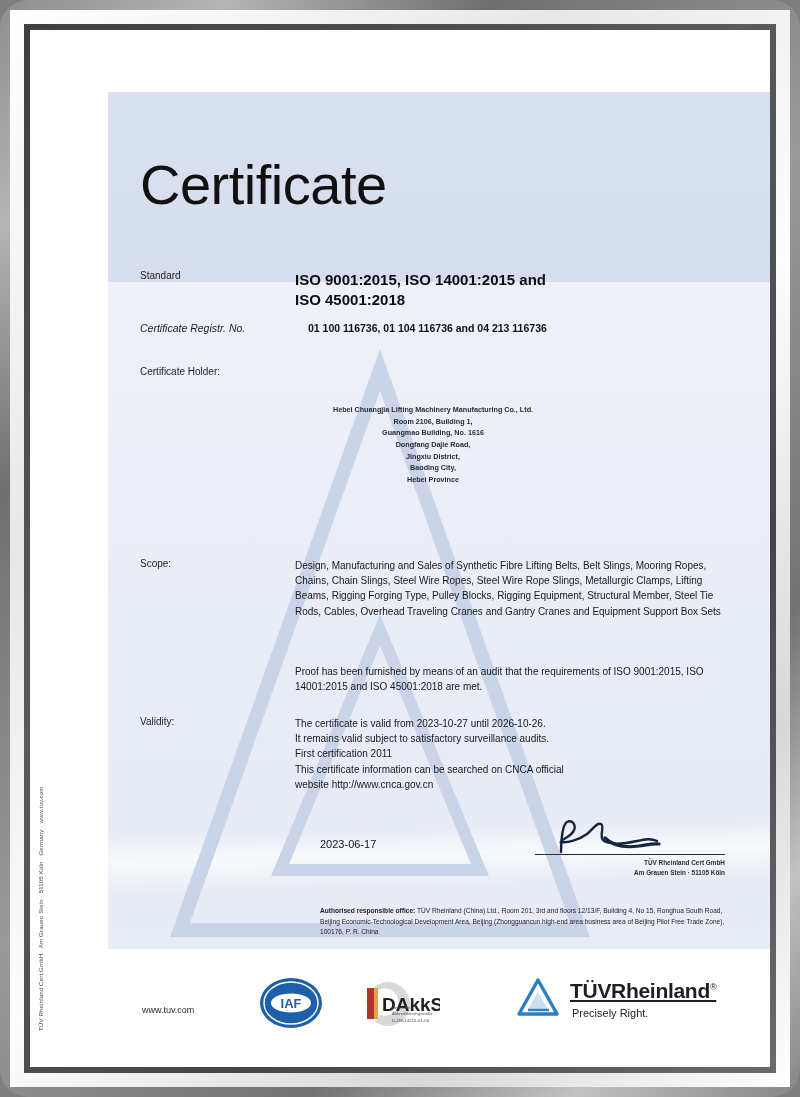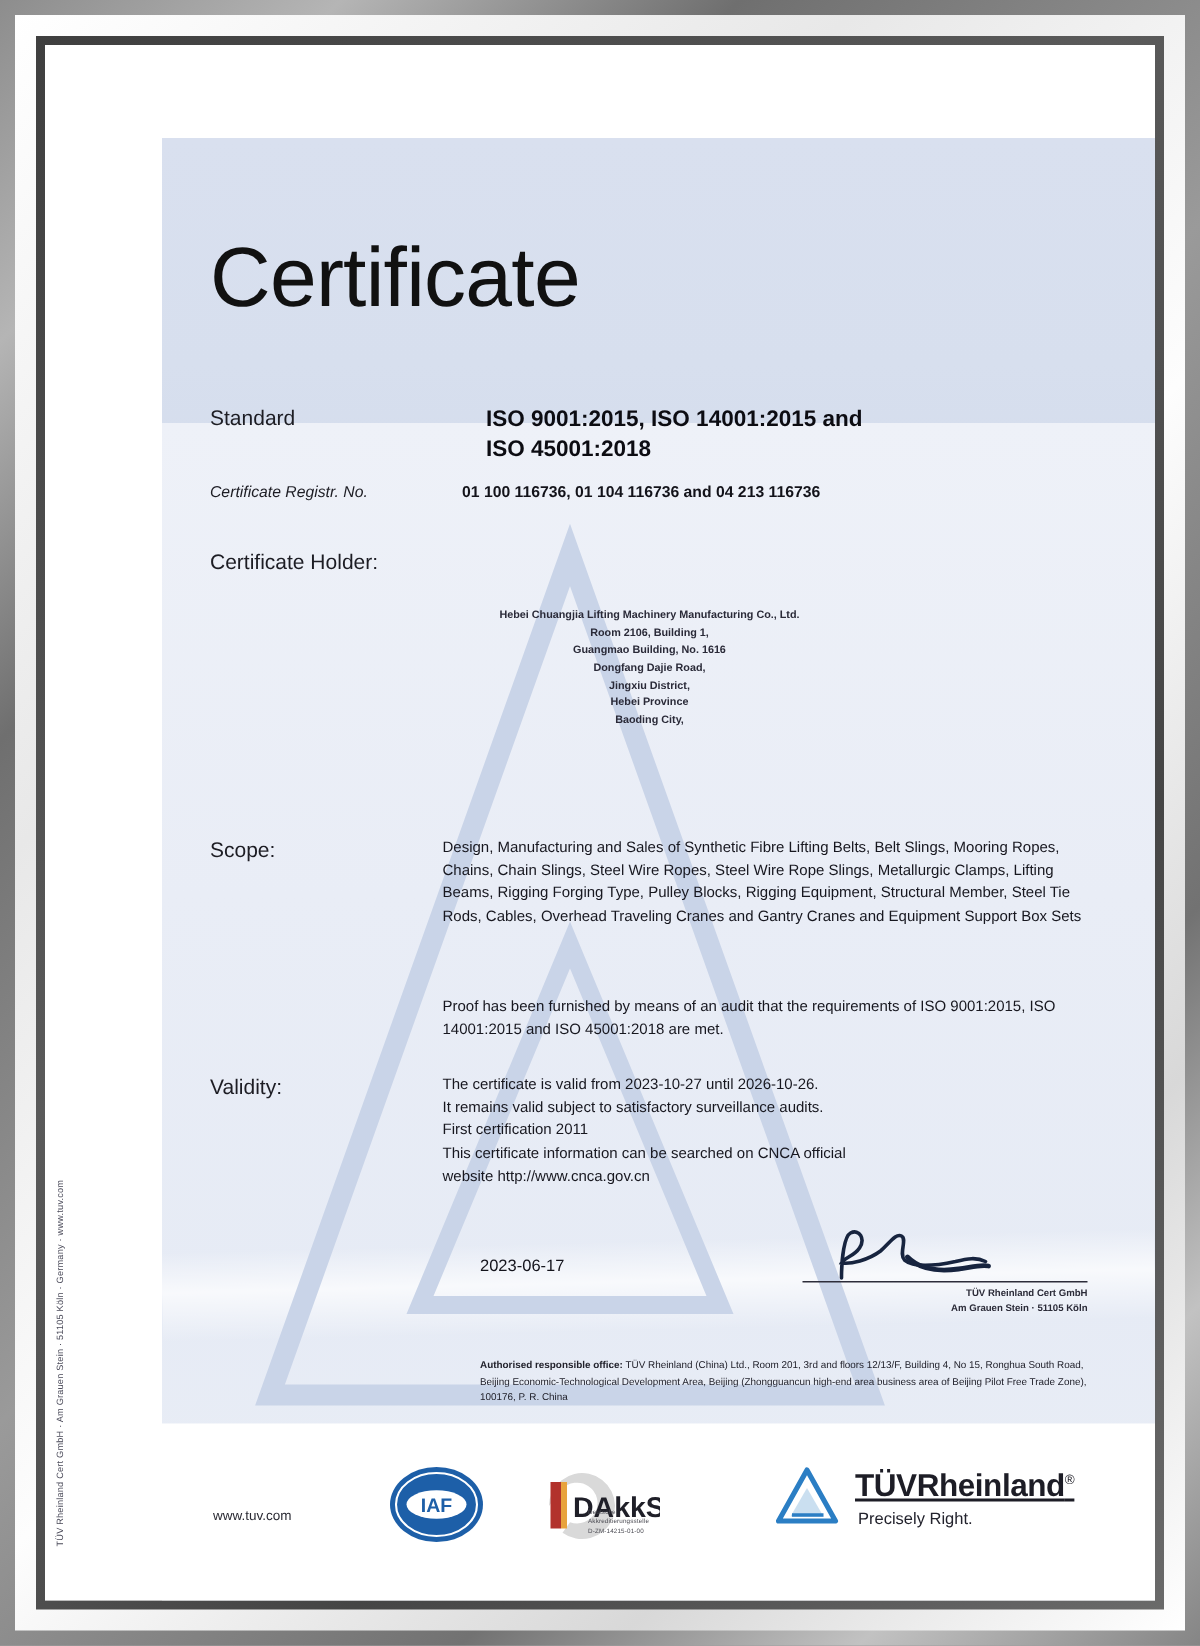--- a/index.html
+++ b/index.html
@@ -8,20 +8,21 @@
     font-family: "Liberation Sans", sans-serif;
     background: #7e7e7e;
     overflow: hidden;
   }
 
   
   .frame-outer {
     position: absolute; inset: 0;
     background: linear-gradient(135deg,#8d8d8d 0%,#b5b5b5 12%,#6f6f6f 26%,#9a9a9a 50%,#727272 74%,#c2c2c2 88%,#858585 100%);
     padding: 22px;
+    border-radius: 28px;
   }
   .frame-bevel-light {
     position: absolute; inset: 10px;
     background: linear-gradient(135deg,#ffffff 0%,#e8e8e8 30%,#fdfdfd 55%,#d8d8d8 80%,#ffffff 100%);
   }
   .frame-inner-dark {
     position: absolute; inset: 24px;
     background: linear-gradient(135deg,#3f3f3f 0%,#5a5a5a 40%,#454545 70%,#6a6a6a 100%);
   }
   .paper {
@@ -76,26 +77,26 @@
 
   .cert-title {
     position: absolute; left: 110px; top: 122px;
     font-size: 56px; font-weight: 400; color: #111;
     letter-spacing: -0.5px;
   }
 
   .row { position: absolute; left: 110px; right: 44px; }
   .lbl {
     position: absolute; left: 0; top: 0;
-    font-size: 14px; color: #1d1d24; font-weight: 400;
+    font-size: 10px; color: #1d1d24; font-weight: 400;
   }
   .val { position: absolute; left: 155px; right: 0; top: 0; }
 
   .standard-val {
-    font-size: 15px; font-weight: bold; color: #0c0c12; line-height: 1.35; margin-left: 29px;
+    font-size: 15px; font-weight: bold; color: #0c0c12; line-height: 1.35;
   }
   .reg-line { font-size: 10.5px; font-weight: bold; color: #121219; }
   .reg-lbl { font-size: 10.5px; color: #1d1d24; font-style: italic; }
 
   .holder-block {
     position: absolute; left: 0; right: 0; top: 0;
     text-align: center;
     font-size: 7.2px; font-weight: bold; color: #2a2a38; line-height: 1.62;
   }
 
@@ -201,22 +202,22 @@
       <div class="row" style="top:336px;">
         <div class="lbl">Certificate Holder:</div>
       </div>
       <div class="row" style="top:374px;">
         <div class="holder-block">
           <div>Hebei Chuangjia Lifting Machinery Manufacturing Co., Ltd.</div>
           <div>Room 2106, Building 1,</div>
           <div>Guangmao Building, No. 1616</div>
           <div>Dongfang Dajie Road,</div>
           <div>Jingxiu District,</div>
+          <div>Baoding City,</div>
           <div>Hebei Province</div>
-          <div>Baoding City,</div>
         </div>
       </div>
 
       <div class="row" style="top:528px;">
         <div class="lbl">Scope:</div>
         <div class="val scope-text">Design, Manufacturing and Sales of Synthetic Fibre Lifting Belts, Belt Slings, Mooring Ropes, Chains, Chain Slings, Steel Wire Ropes, Steel Wire Rope Slings, Metallurgic Clamps, Lifting Beams, Rigging Forging Type, Pulley Blocks, Rigging Equipment, Structural Member, Steel Tie Rods, Cables, Overhead Traveling Cranes and Gantry Cranes and Equipment Support Box Sets</div>
       </div>
 
       <div class="row" style="top:634px;">
         <div class="val proof-text">Proof has been furnished by means of an audit that the requirements of ISO 9001:2015, ISO 14001:2015 and ISO 45001:2018 are met.</div>

